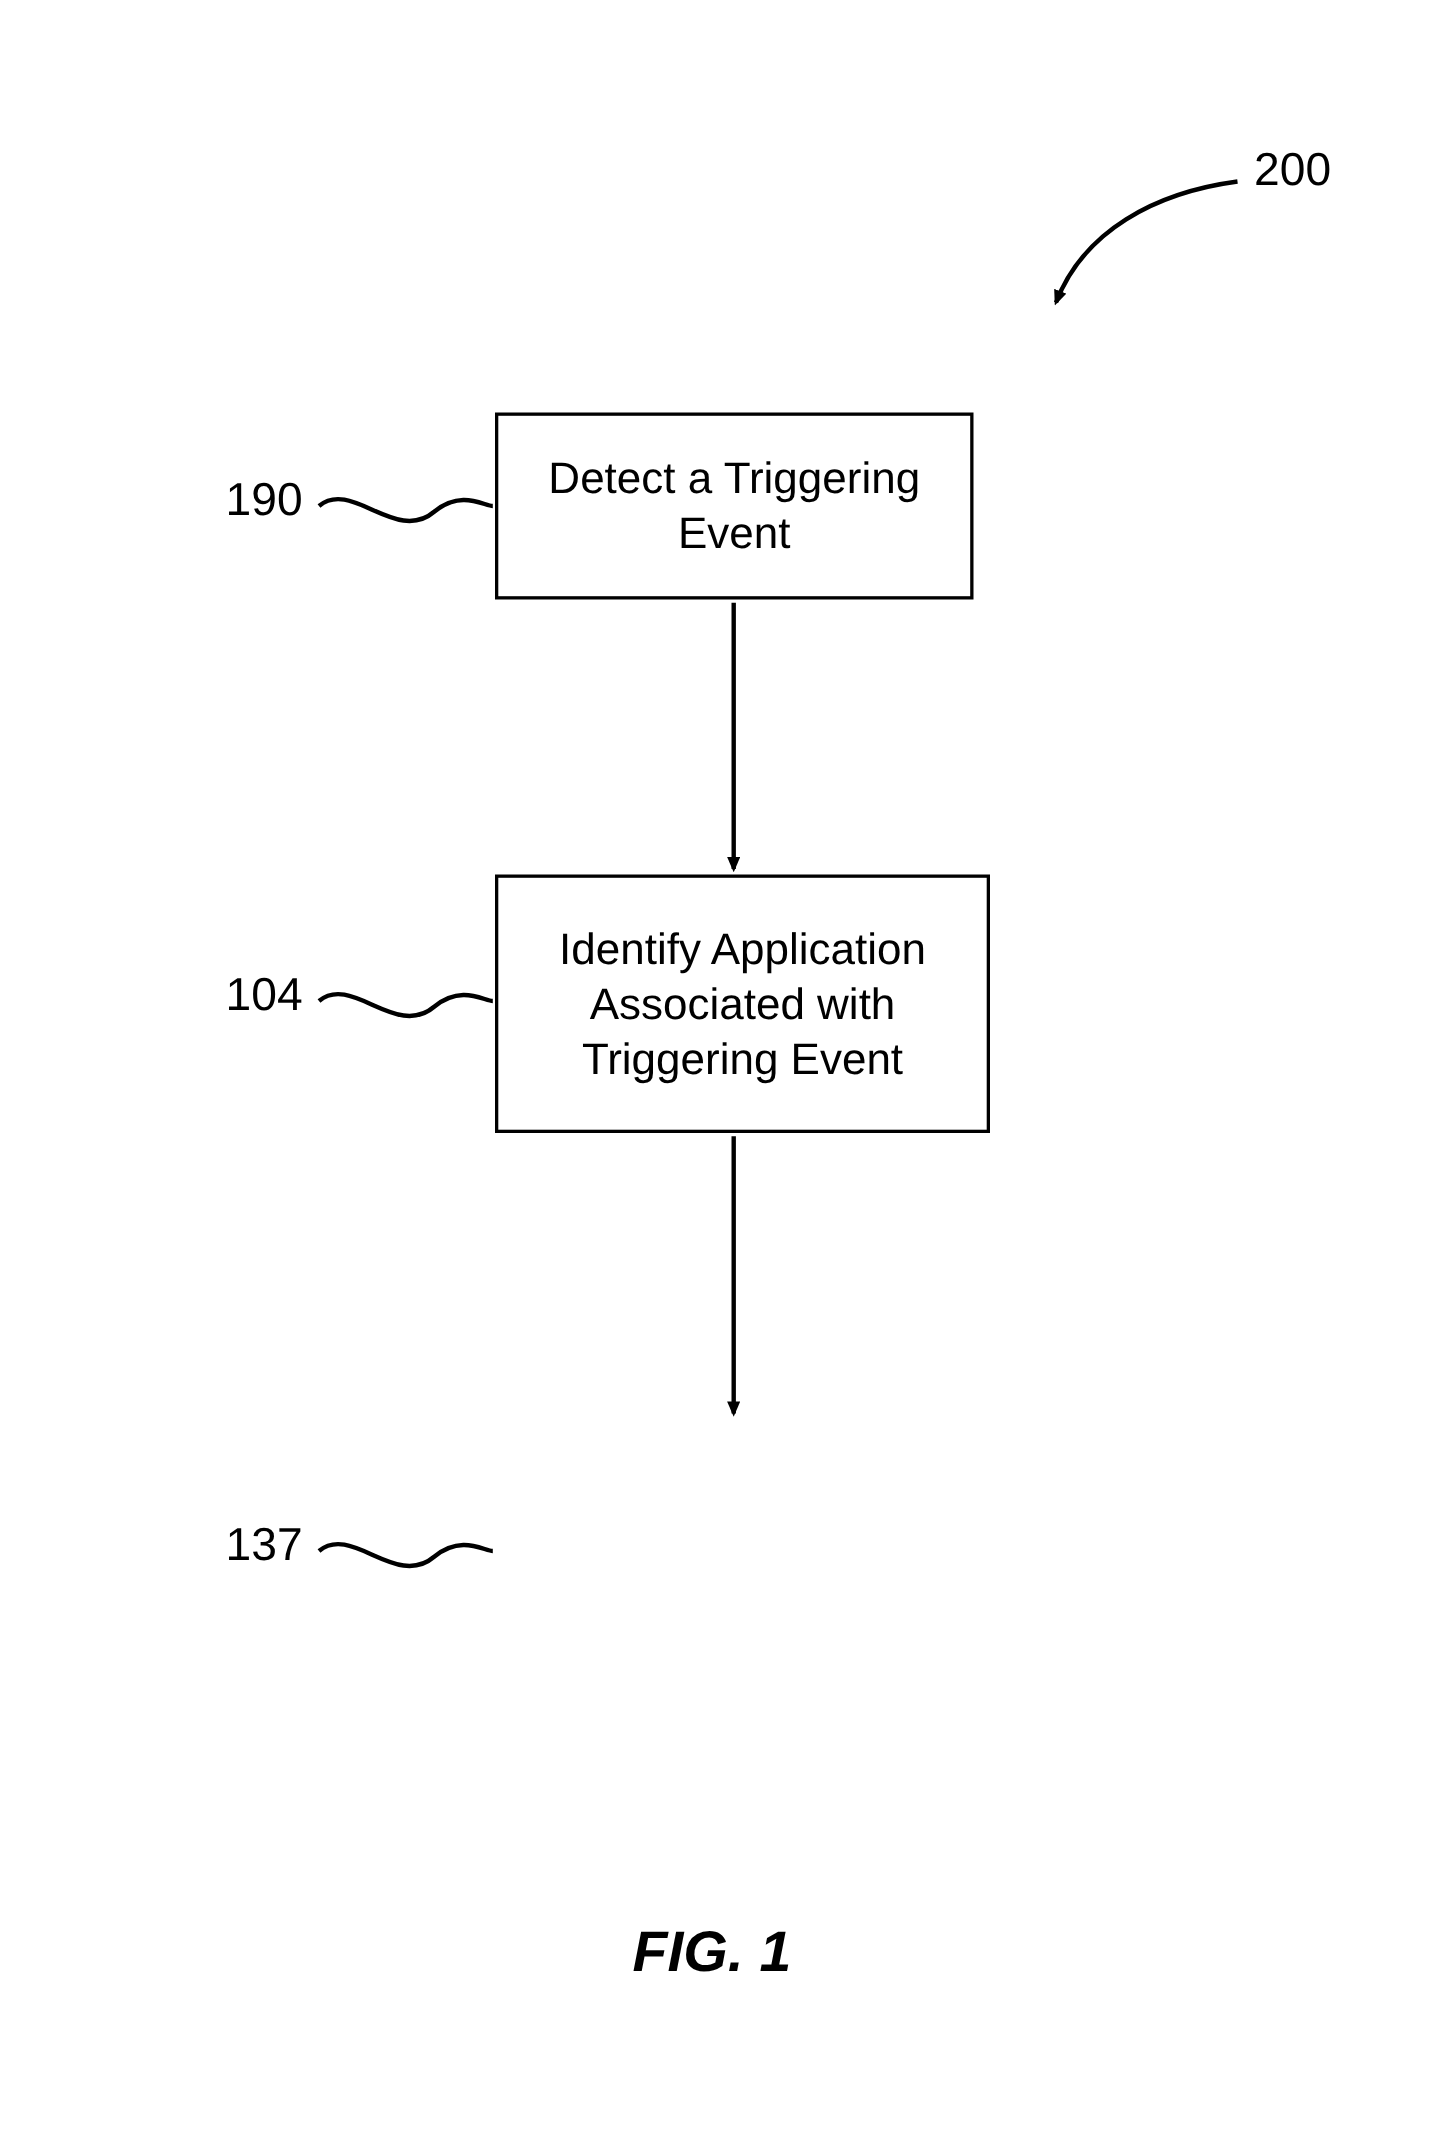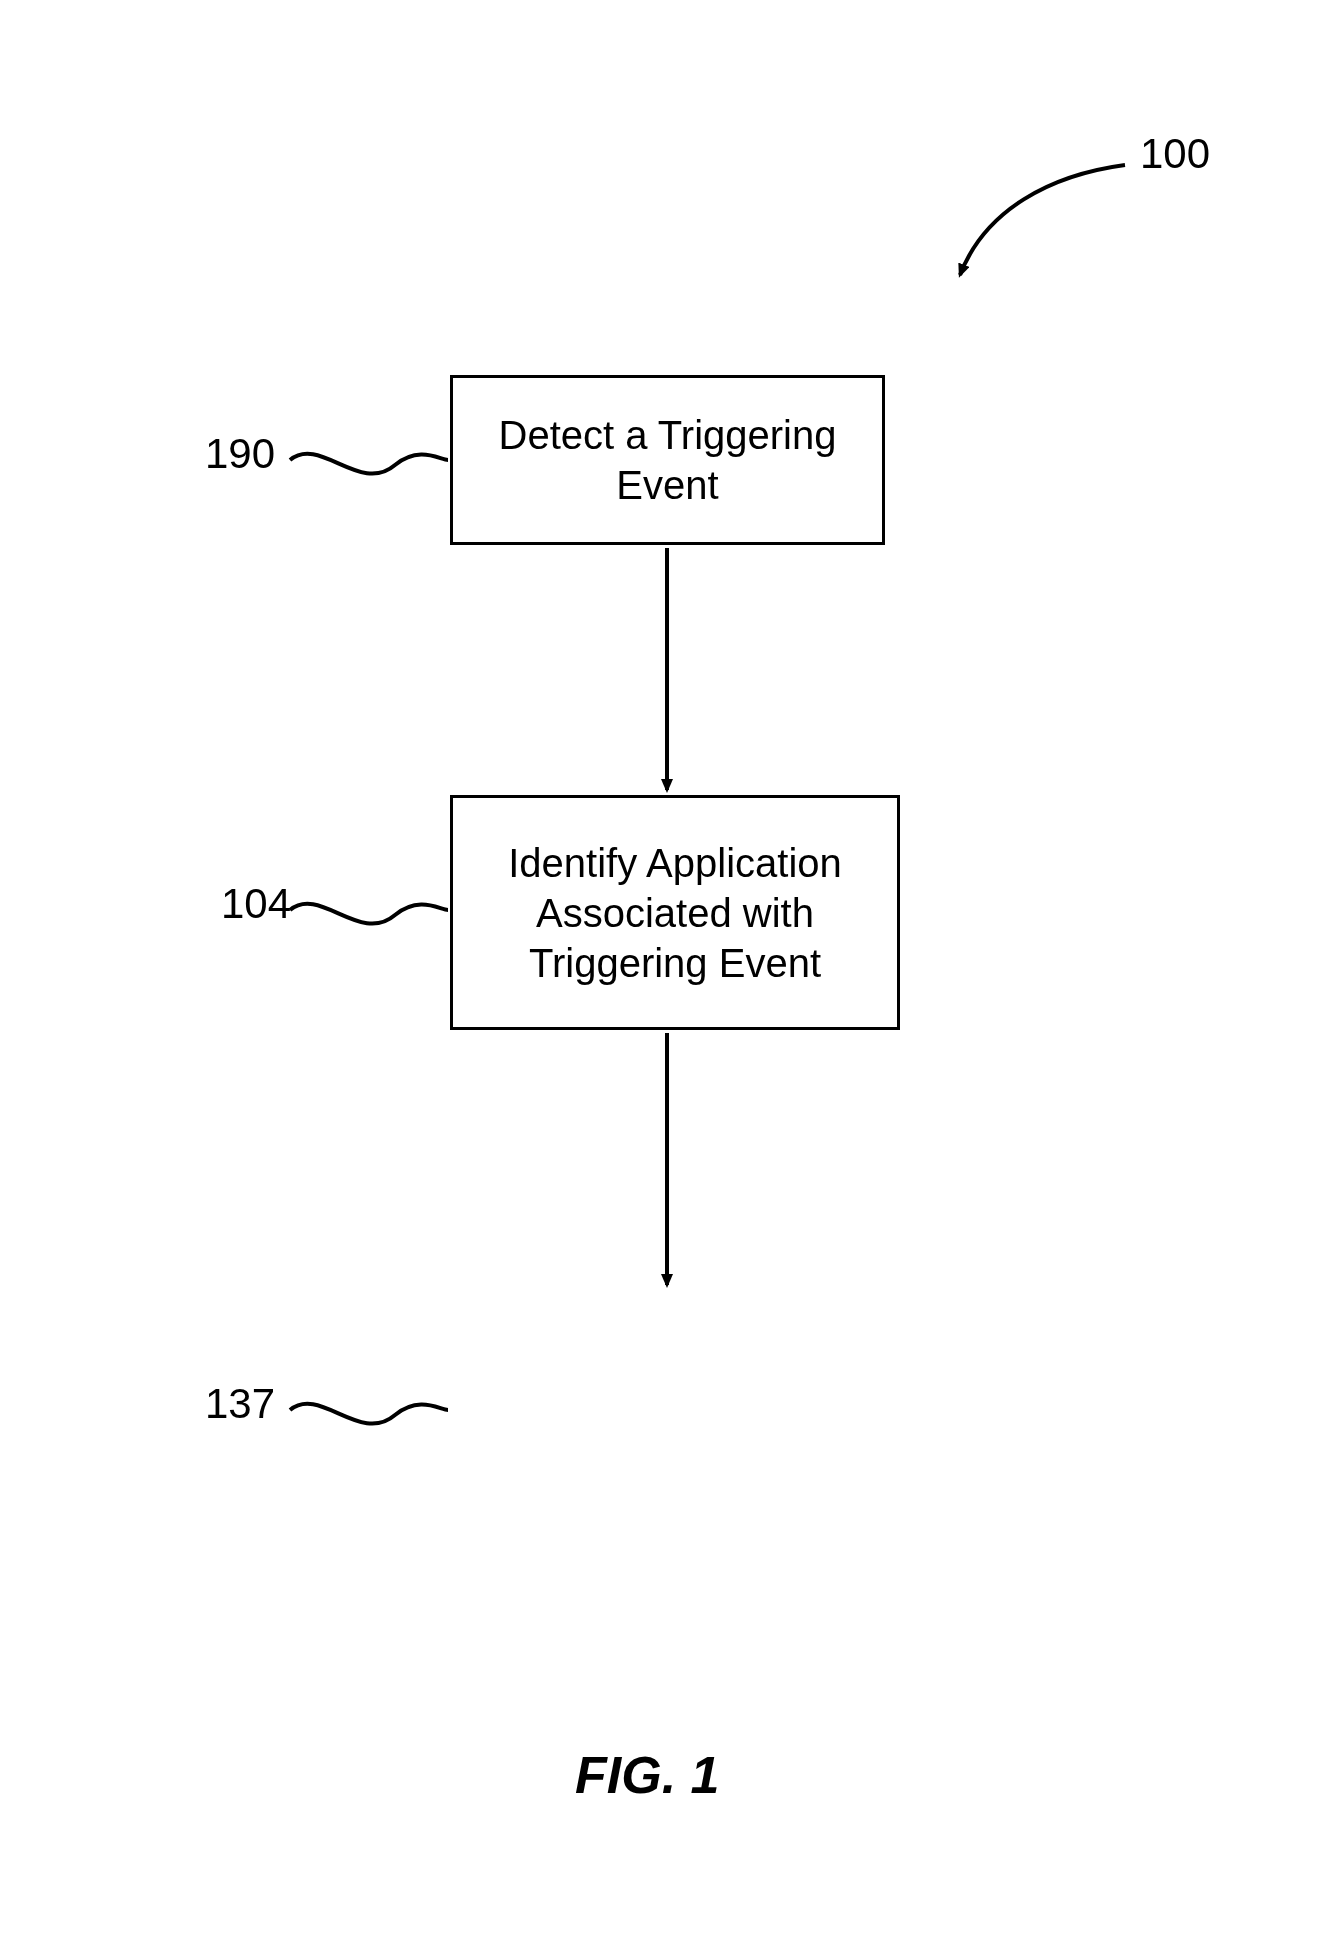--- a/index.html
+++ b/index.html
@@ -46,31 +46,31 @@
     width: 1323px;
     height: 1960px;
     pointer-events: none;
   }
 </style>
 </head>
 <body>
 
 <div class="canvas">
 
-  <div class="ref-label" style="left:1140px; top:130px;">100</div>
+  <div class="ref-label" style="left:1140px; top:130px;">200</div>
 
   <div class="box" style="left:450px; top:375px; width:435px; height:170px;">
     <span>Detect a Triggering Event</span>
   </div>
   <div class="ref-label" style="left:205px; top:430px;">190</div>
 
   <div class="box" style="left:450px; top:795px; width:450px; height:235px;">
     <span>Identify Application Associated with Triggering Event</span>
   </div>
-  <div class="ref-label" style="left:205px; top:880px;margin-left:16px;">104</div>
+  <div class="ref-label" style="left:205px; top:880px;">104</div>
 
   <div class="ref-label" style="left:205px; top:1380px;">137</div>
 
   <div class="caption" style="left:575px; top:1745px;">FIG. 1</div>
 
   <svg class="overlay" viewBox="0 0 1323 1960">
     <defs>
       <marker id="arrowhead" markerWidth="14" markerHeight="12" refX="11" refY="6" orient="auto" markerUnits="userSpaceOnUse">
         <path d="M0,0 L14,6 L0,12 Z" fill="#000"></path>
       </marker>

